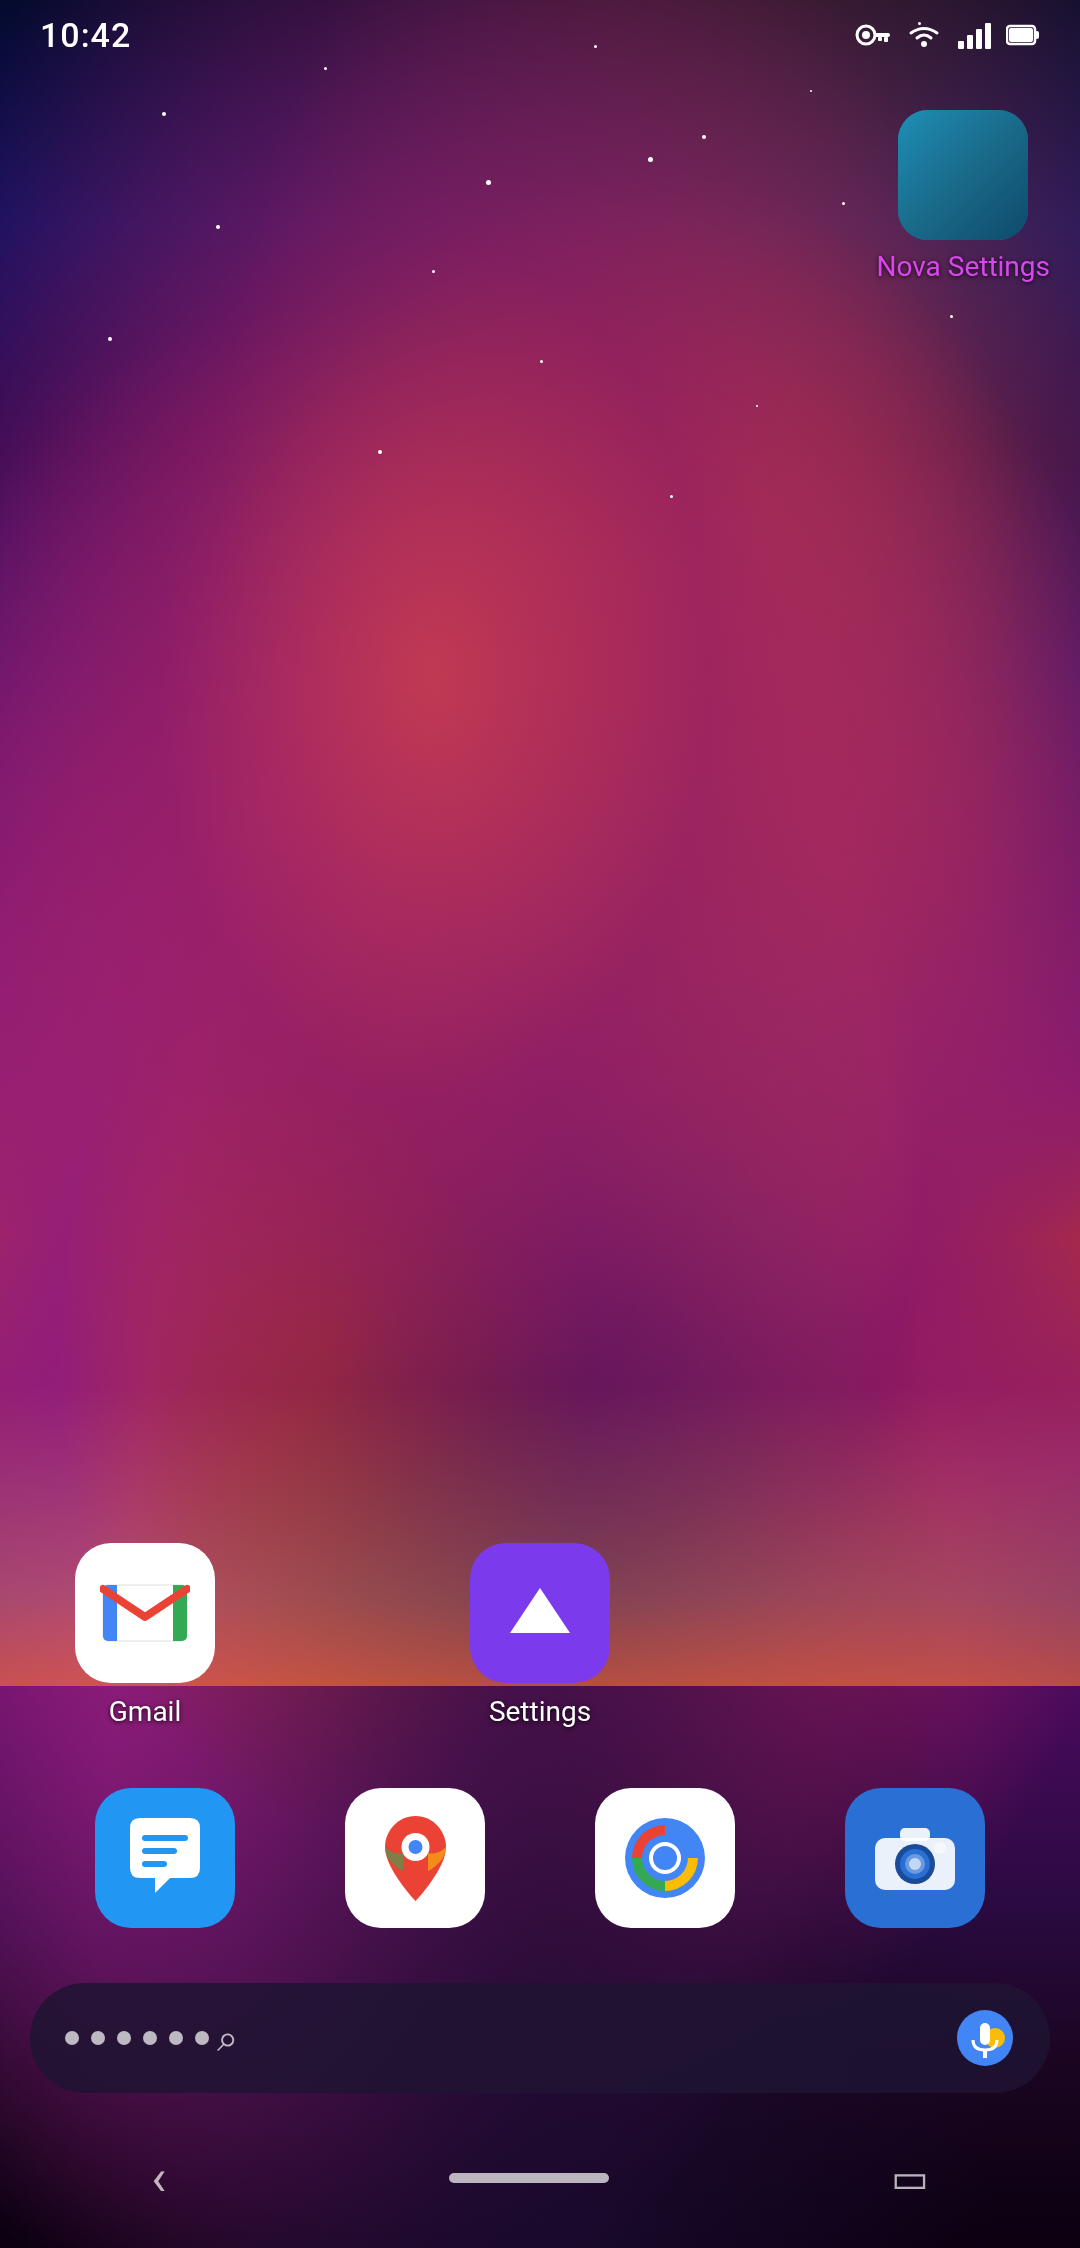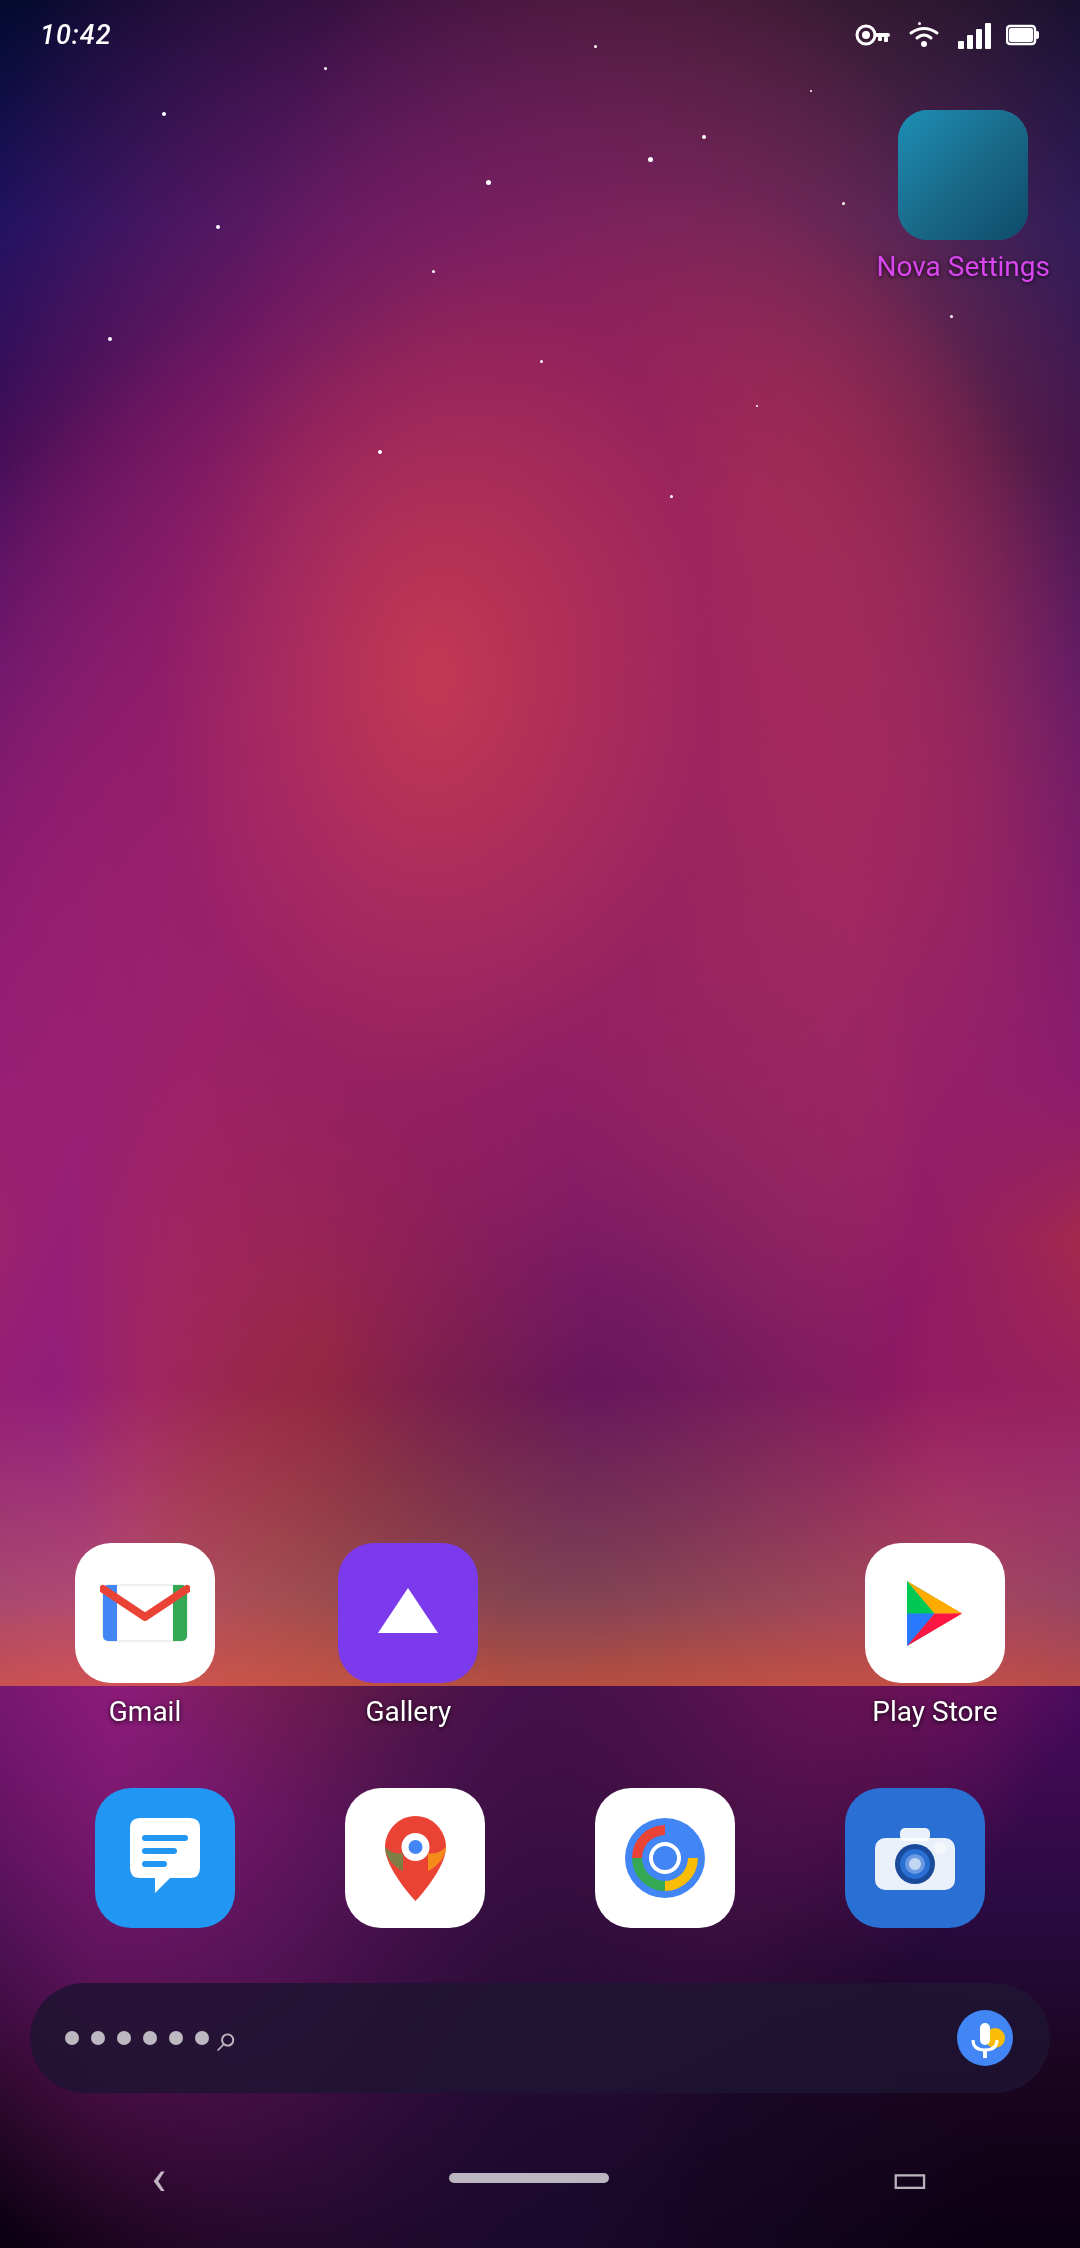--- a/index.html
+++ b/index.html
@@ -84,24 +84,23 @@
       height: 70px;
       display: flex;
       align-items: center;
       justify-content: space-between;
       padding: 0 40px;
       z-index: 100;
     }
 
     .status-time {
       color: #fff;
-      font-size: 27px;
+      font-size: 34px;
       font-weight: 500;
       letter-spacing: 1px;
-      font-style: italic;
     }
 
     .status-icons {
       display: flex;
       align-items: center;
       gap: 14px;
     }
 
     
     .nova-settings-icon {
@@ -400,50 +399,27 @@
     <span class="app-label">Gmail</span>
   </div>
 
   <div class="app-item">
     <div class="app-icon-wrapper gallery-icon">
 
       <svg width="80" height="80" viewBox="0 0 80 80">
         <polygon points="40,15 70,60 10,60" fill="white"></polygon>
       </svg>
     </div>
-    <span class="app-label">Gallery</span>
+    <span class="app-label">Settings</span>
   </div>
 
   <div class="app-item" style="visibility:hidden;">
     <div class="app-icon-wrapper" style="background:transparent"></div>
   </div>
 
-  <div class="app-item">
-    <div class="app-icon-wrapper play-store-icon">
-
-      <svg width="85" height="85" viewBox="0 0 85 85">
-
-        <path d="M15 10 L70 42.5 L15 75 Z" fill="url(#playGrad)"></path>
-        <defs>
-          <linearGradient id="playGrad" x1="0%" y1="0%" x2="100%" y2="0%">
-            <stop offset="0%" style="stop-color:#02D394"></stop>
-            <stop offset="33%" style="stop-color:#00BCD4"></stop>
-            <stop offset="66%" style="stop-color:#FFCA28"></stop>
-            <stop offset="100%" style="stop-color:#FF5252"></stop>
-          </linearGradient>
-        </defs>
-
-        <path d="M15 10 L15 42.5 L42.5 42.5 Z" fill="#00C853"></path>
-        <path d="M15 42.5 L15 75 L42.5 42.5 Z" fill="#2979FF"></path>
-        <path d="M42.5 42.5 L15 10 L70 42.5 Z" fill="#FFAB00"></path>
-        <path d="M42.5 42.5 L70 42.5 L15 75 Z" fill="#FF1744"></path>
-      </svg>
-    </div>
-    <span class="app-label">Play Store</span>
-  </div>
 </div>
 
 <div class="app-row-2">
 
   <div class="app-item">
     <div class="app-icon-wrapper messages-icon">
       <svg width="90" height="90" viewBox="0 0 90 90">
 
         <path d="M10 15 Q10 5 20 5 L70 5 Q80 5 80 15 L80 55 Q80 65 70 65 L50 65 L35 80 L35 65 L20 65 Q10 65 10 55 Z" fill="white"></path>
 

